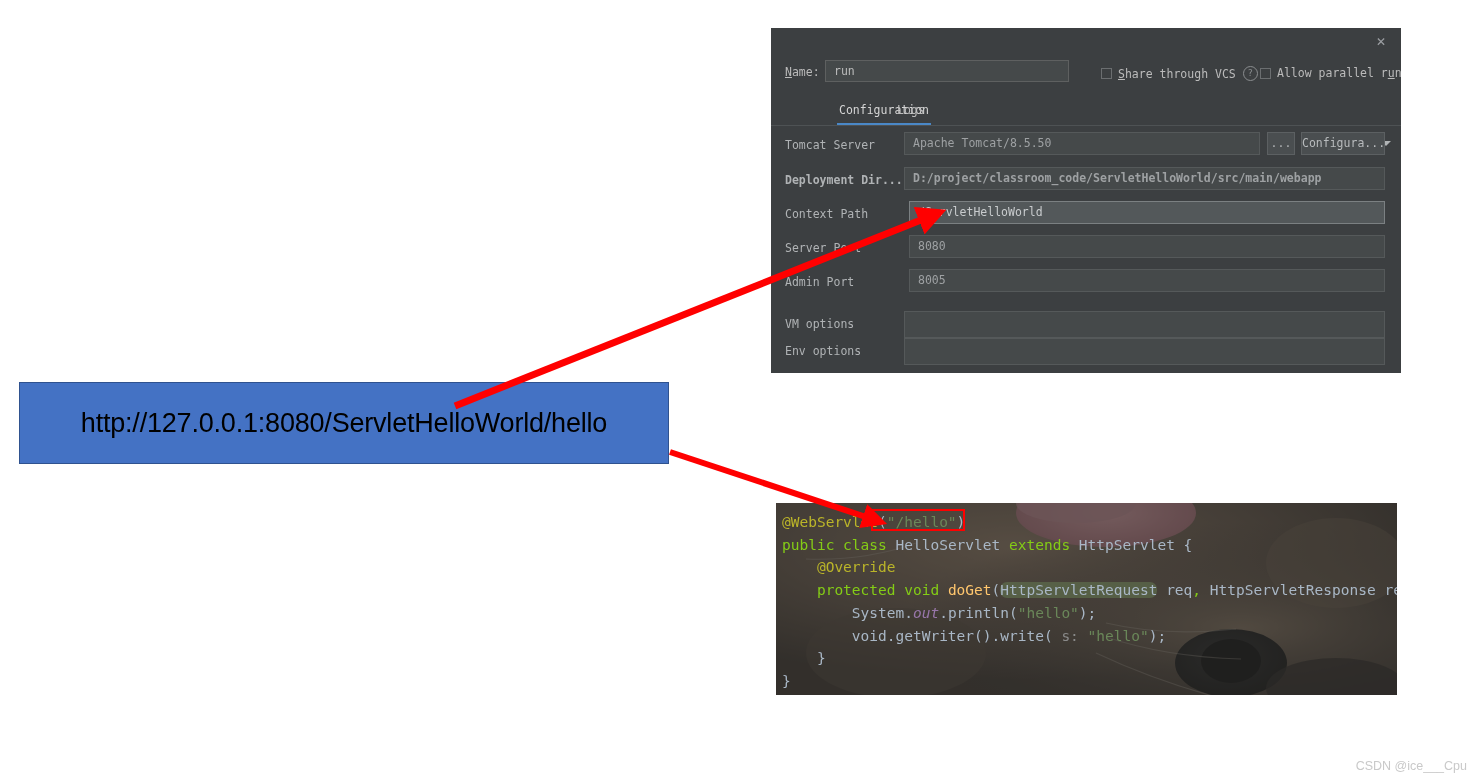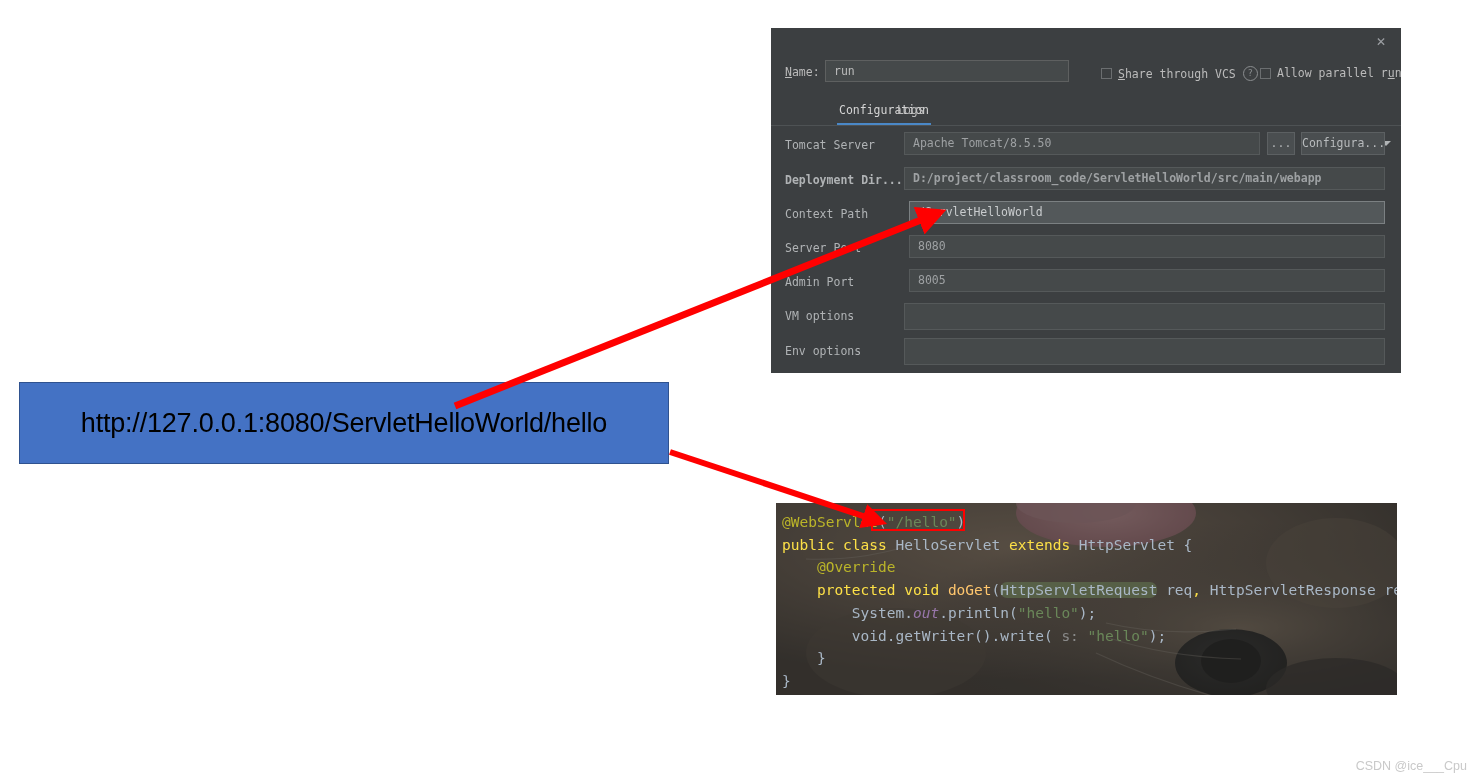--- a/index.html
+++ b/index.html
@@ -211,21 +211,21 @@
 
   #row-context { top: 173px; }
   #context-input { left: 138px; width: 476px; }
 
   #row-serverport { top: 207px; }
   #serverport-input { left: 138px; width: 476px; }
 
   #row-adminport { top: 241px; }
   #adminport-input { left: 138px; width: 476px; }
 
-  #row-vmoptions { top: 275px; padding-left: 24px; }
+  #row-vmoptions { top: 283px; padding-left: 24px; }
   #vmoptions-input { left: 133px; width: 481px; height: 27px; }
 
   #row-envoptions { top: 310px; }
   #envoptions-input { left: 133px; width: 481px; height: 27px; }
 
   .field-trailing-icon {
     position: absolute;
     right: 8px;
     top: 50%;
     transform: translateY(-50%);
@@ -283,21 +283,21 @@
   #code-text {
     position: absolute;
     left: 6px; top: 8px;
     font-family: "DejaVu Sans Mono", "Liberation Mono", monospace;
     font-size: 14.5px;
     line-height: 22.7px;
     white-space: pre;
     color: #a9b7c6;
   }
   .k-anno { color: #bbb529; }
-  .k-kw { color: #fde047; }
+  .k-kw { color: #84cc16; }
   .k-str { color: #6a8759; }
   .k-method { color: #ffc66d; }
   .k-field { color: #9876aa; font-style: italic; }
   .k-param { color: #8a8a8a; }
   .k-plain { color: #a9b7c6; }
   .hl-green { background: rgba(106,135,89,0.45); border-radius: 7px; }
 
   #code-red-box {
     position: absolute;
     left: 871px; top: 509px;

